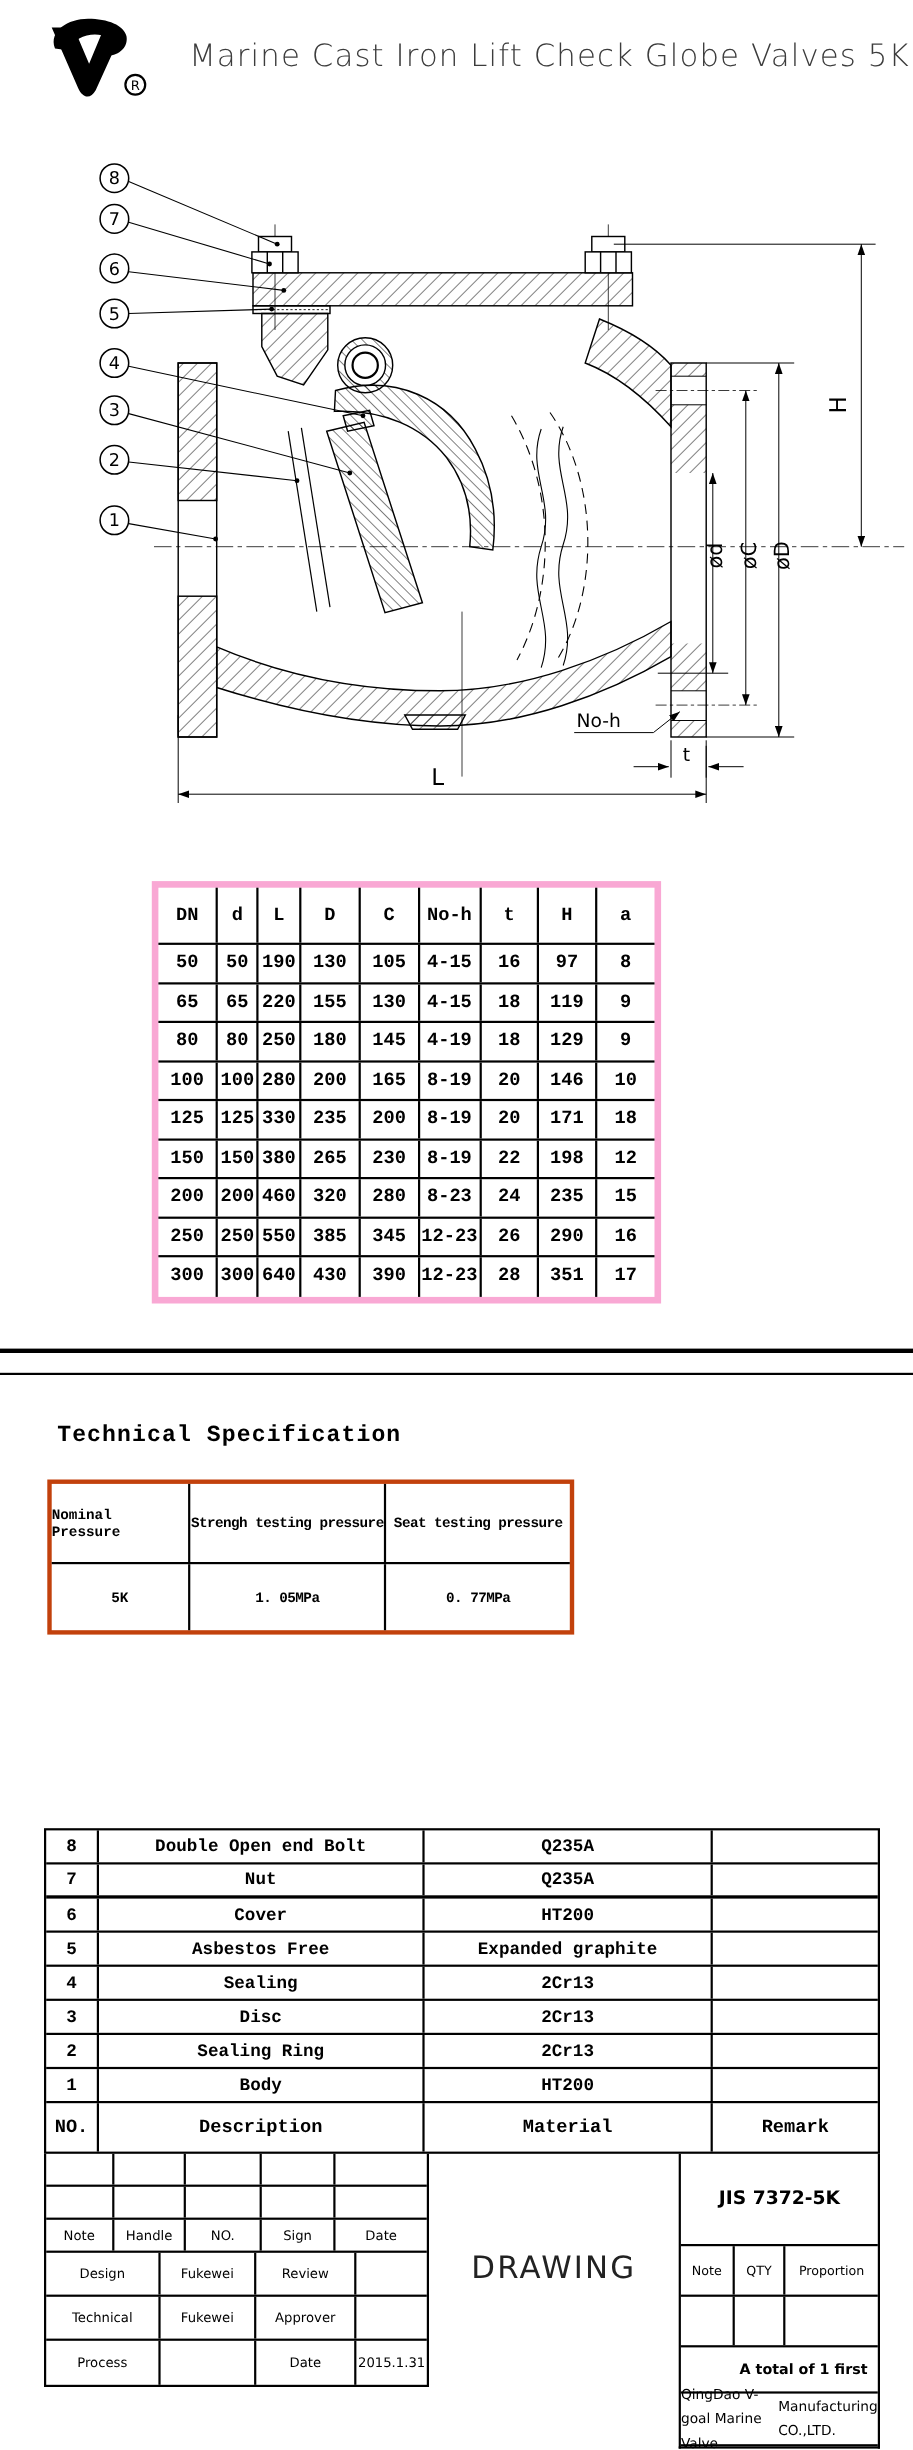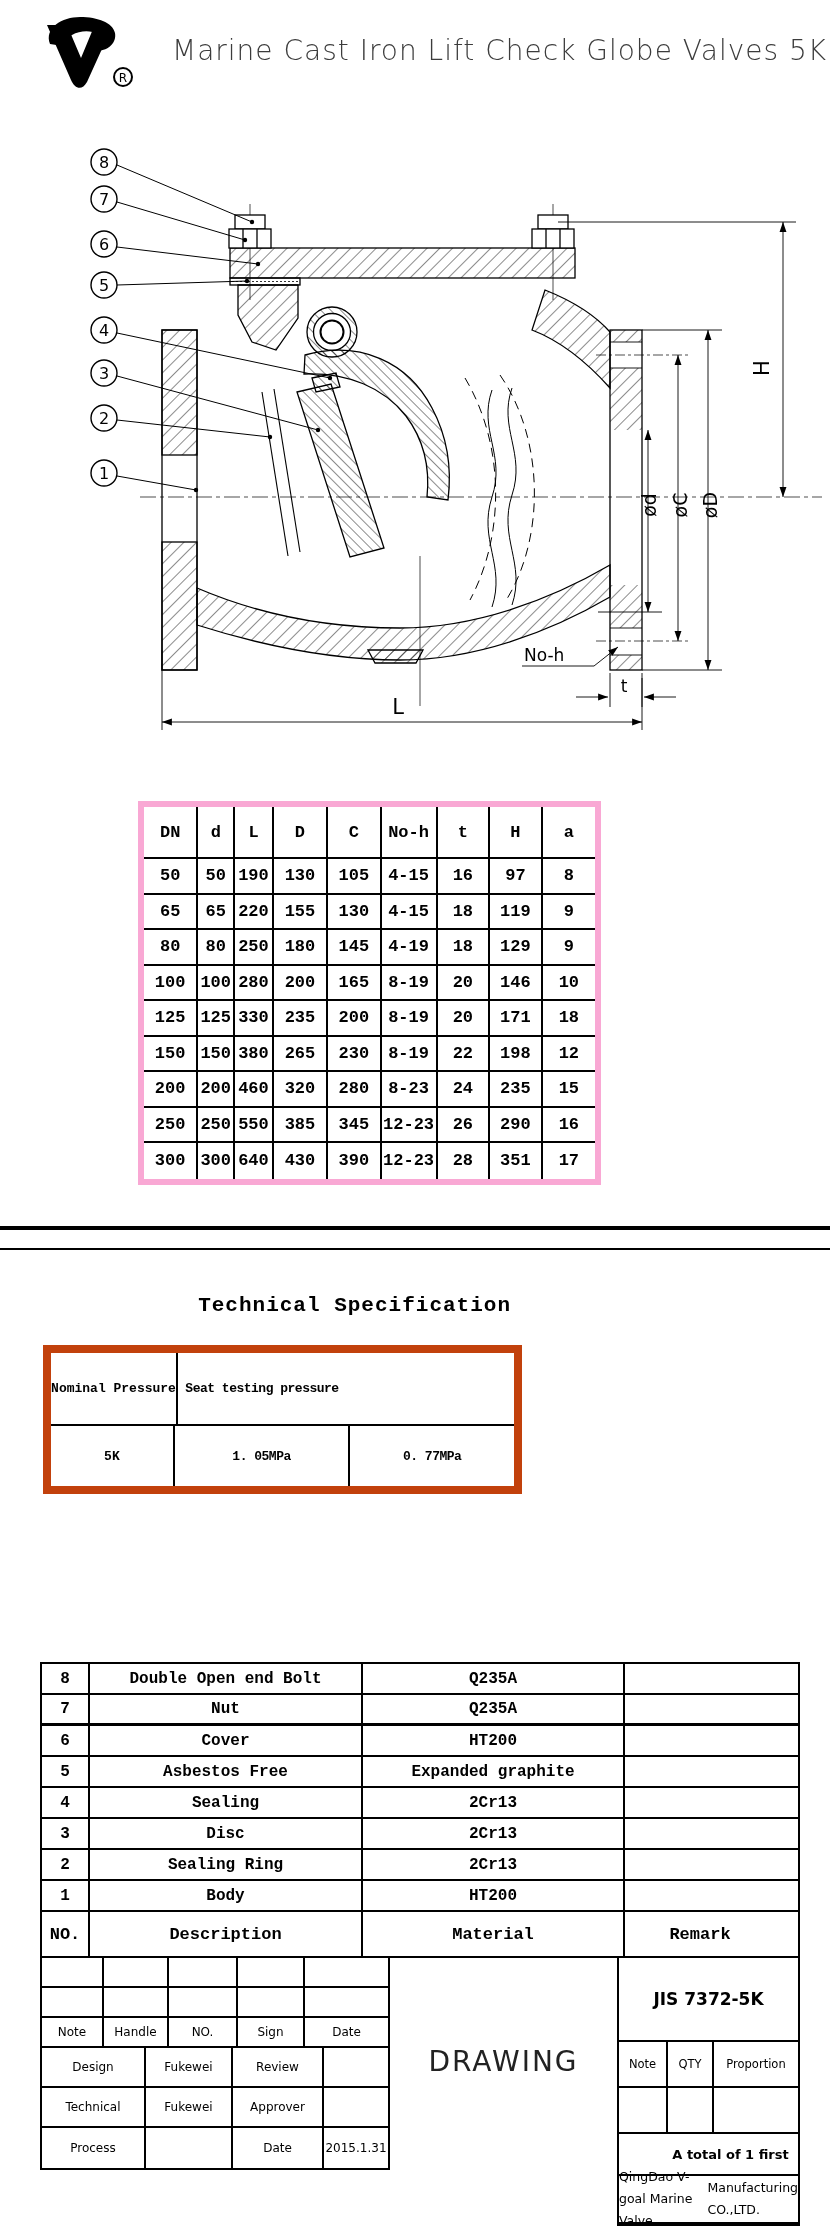--- a/index.html
+++ b/index.html
@@ -18,32 +18,32 @@
   #dimtable{left:138px;top:801px;width:463px;border:6px solid #f9a8d4;box-sizing:border-box;font-size:17px;}
   #dimhead{display:flex;height:50px;border-bottom:2px solid #000;}
   #dimbody .trow{height:35.5px;}
   #dimbody .trow:last-child{border-bottom:none;}
   #dimtable .c0{width:62px}#dimtable .c1{width:42px}#dimtable .c2{width:44px}
   #dimtable .c3{width:62px}#dimtable .c4{width:61px}#dimtable .c5{width:64px}
   #dimtable .c6{width:60px}#dimtable .c7{width:60px}#dimtable .c8{width:60px;border-right:none}
   
   .rule{left:0;width:830px;background:#000;}
   
-  #spec-title{left:32px;top:1294px;width:479px;text-align:right;font-size:21px;letter-spacing:1px;}
-  #spectable{left:43px;top:1345px;width:479px;border:8px solid #c2410c;box-sizing:border-box;font-size:13px;}
+  #spec-title{left:52px;top:1294px;width:479px;text-align:left;font-size:21px;letter-spacing:1px;}
+  #spectable{left:43px;top:1345px;width:479px;border:4px solid #c2410c;box-sizing:border-box;font-size:13px;}
   #spectable .trow{height:73px;}
   #spectable .trow:last-child{height:60px;border-bottom:none;}
   #spectable .c0{width:127px}#spectable .c1{width:180px;letter-spacing:-0.5px}
   #spectable .c2{width:168px;border-right:none;letter-spacing:-0.5px}
   
   #parts{left:40px;top:1662px;width:760px;border:2px solid #000;box-sizing:border-box;font-size:16px;}
   #partsbody .trow{height:31px;}
   #partsbody .trow:nth-child(2){border-bottom-width:3px;}
   #partsfoot{display:flex;height:44px;font-size:17px;}
-  #parts .c0{width:48px}#parts .c1{width:273px}#parts .c2{width:262px}
+  #parts .c0{width:48px}#parts .c1{width:296px}#parts .c2{width:262px}
   #parts .c3{width:150px;border-right:none}
   
   #tb-left{left:40px;top:1958px;width:350px;border:2px solid #000;border-top:none;box-sizing:border-box;font-size:12px;}
   #tb-left .trow{height:30px;}
   #tb-left .trow.tall{height:40px;}
   #tb-left .trow:last-child{border-bottom:none;}
   #tb-left .tcell{font-weight:normal;}
   .ca0{width:62px}.ca1{width:65px}.ca2{width:69px}.ca3{width:67px}.ca4{width:83px;border-right:none}
   .cb0{width:104px}.cb1{width:87px}.cb2{width:91px}.cb3{width:64px;border-right:none}
   #tb-drawing{left:390px;top:2040px;width:227px;height:44px;line-height:44px;text-align:center;
@@ -384,20 +384,21 @@
       </div>
   </div>
 
   <div class="abs rule" style="top:1226px;height:4px"></div>
   <div class="abs rule" style="top:1248px;height:1.5px"></div>
 
   <div id="spec-title" class="abs mono">Technical Specification</div>
   <div id="spectable" class="abs mono">
     <div class="trow">
       <div class="tcell c0">Nominal Pressure</div>
+      <div class="tcell c1">Strengh testing pressure</div>
       <div class="tcell c2">Seat testing pressure</div>
     </div>
     <div class="trow">
       <div class="tcell c0">5K</div>
       <div class="tcell c1">1. 05MPa</div>
       <div class="tcell c2">0. 77MPa</div>
     </div>
   </div>
 
   <div id="parts" class="abs mono">

